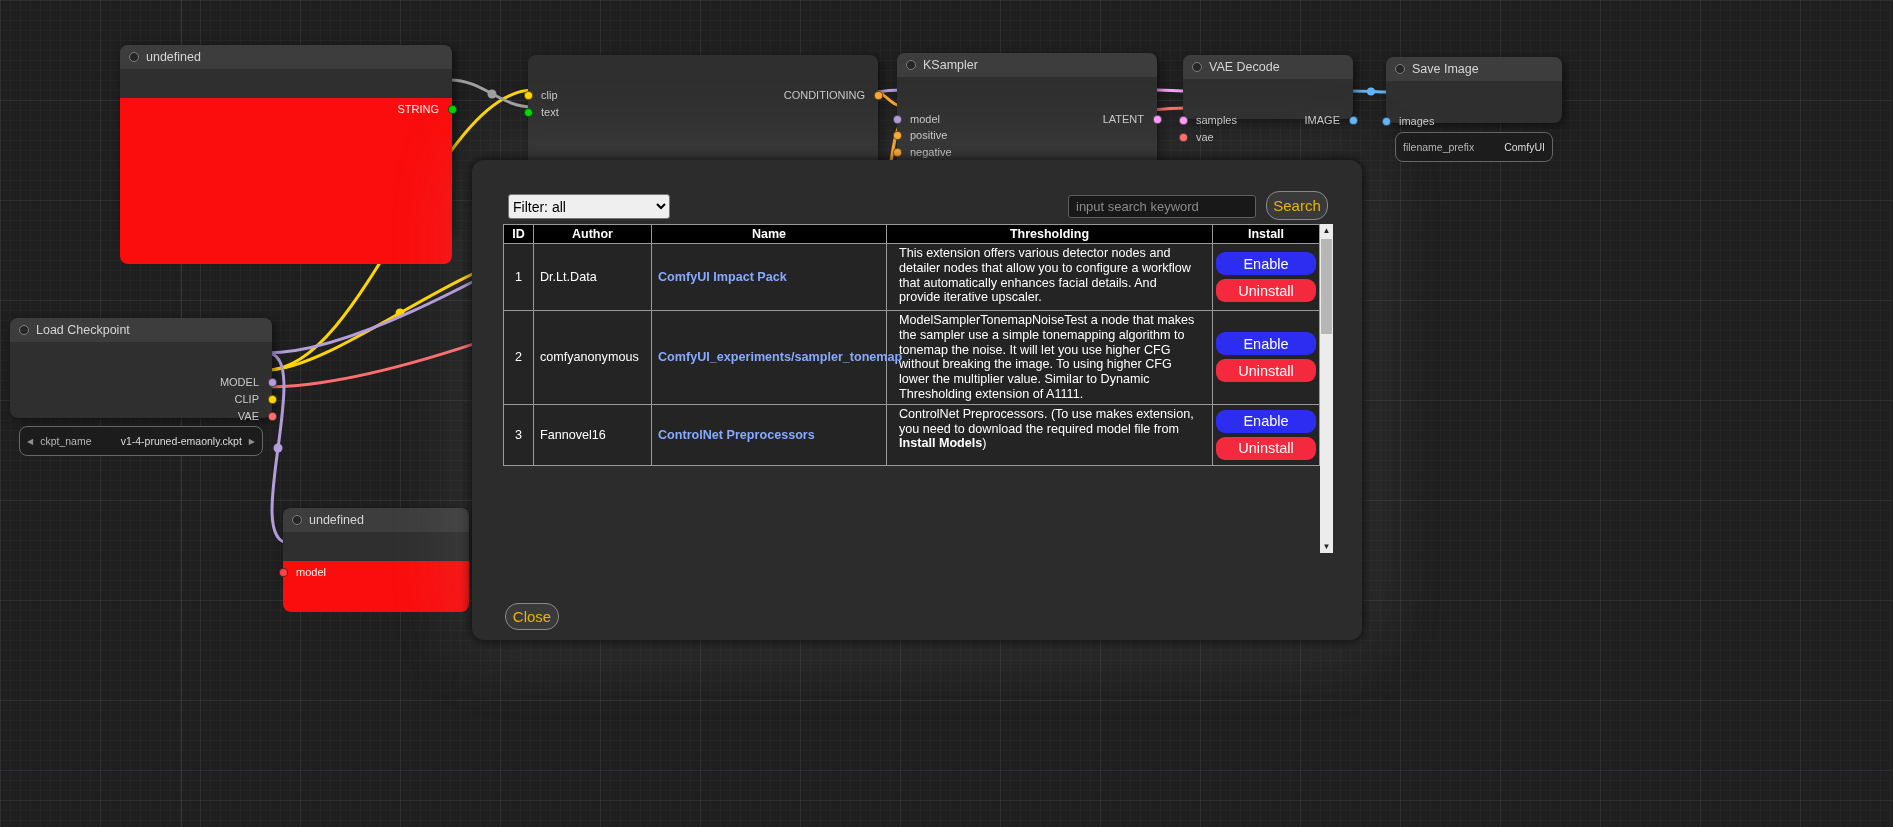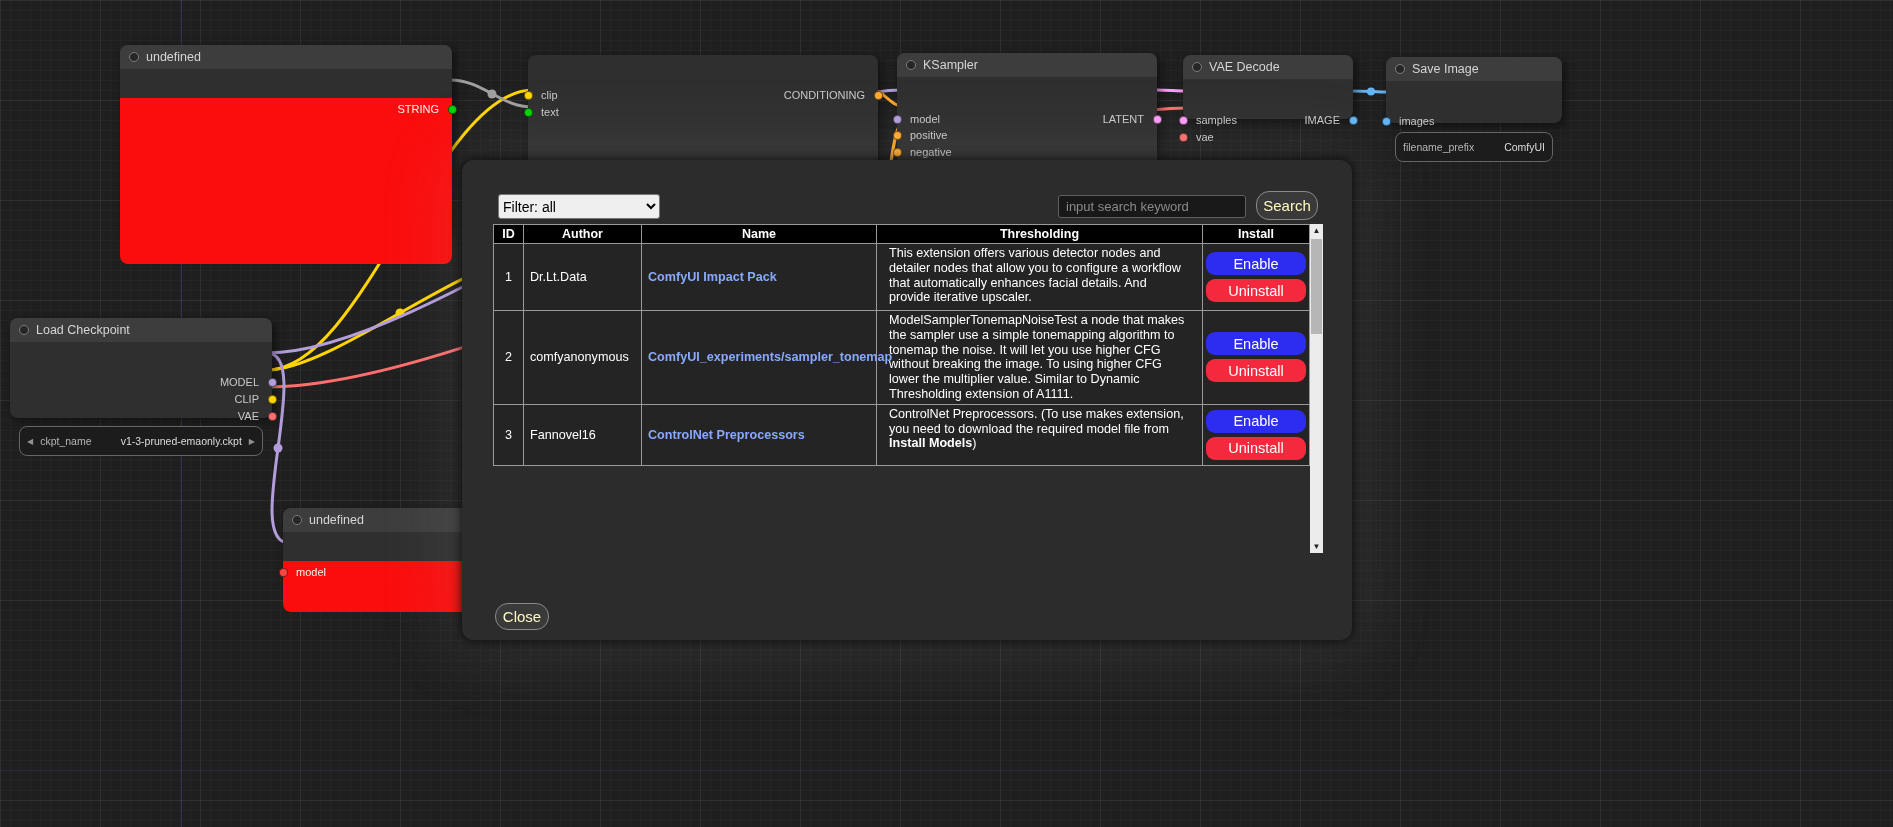--- a/index.html
+++ b/index.html
@@ -34,27 +34,27 @@
   .slot.out .dot{right:-4.5px;}
   .node.red .slot{color:#f3f3f3;}
   .widget{position:absolute;left:9px;right:9px;height:30px;background:#1c1c1c;border:1px solid #666;border-radius:8px;
           font-size:10.5px;color:#b5b5b5;display:flex;align-items:center;padding:0 7px;box-sizing:border-box;white-space:nowrap;}
   .widget .arrow{color:#909090;font-size:8px;line-height:15px;}
   .widget .w-label{margin:0 7px;}
   .widget .w-value{flex:1;text-align:right;color:#dcdcdc;margin-right:7px;overflow:hidden;}
   .widget.no-arrows .w-value{margin-right:0;}
 
   
-  .modal{position:absolute;left:462px;top:160px;width:890px;height:480px;background:#2c2c2c;border-radius:12px;z-index:10;
+  .modal{position:absolute;left:472px;top:160px;width:890px;height:480px;background:#2c2c2c;border-radius:12px;z-index:10;
          box-shadow:0 0 12px rgba(0,0,0,0.85),0 0 70px 18px rgba(170,170,170,0.12);}
   .filter-select{position:absolute;left:36px;top:34px;width:162px;height:25px;font-size:14px;font-family:"Liberation Sans",sans-serif;border-radius:3px;}
   .search-input{position:absolute;left:596px;top:35px;width:188px;height:23px;background:#181818;border:1px solid #5f5f5f;color:#ddd;
                 font-size:13px;padding:0 7px;box-sizing:border-box;border-radius:3px;font-family:"Liberation Sans",sans-serif;}
   .search-input::placeholder{color:#8a8a8a;}
-  .ui-btn{background:#3a3a3a;color:#fef9c3;border:1px solid #8a8a8a;border-radius:13px;font-size:15px;font-family:"Liberation Sans",sans-serif;cursor:pointer;}
+  .ui-btn{background:#3a3a3a;color:#eab308;border:1px solid #8a8a8a;border-radius:13px;font-size:15px;font-family:"Liberation Sans",sans-serif;cursor:pointer;}
   .search-btn{position:absolute;left:794px;top:31px;width:62px;height:29px;}
   .close-btn{position:absolute;left:33px;top:443px;width:54px;height:27px;font-size:15px;}
 
   .table-wrap{position:absolute;left:31px;top:64px;width:830px;height:329px;}
   table.ext-table{border-collapse:collapse;table-layout:fixed;width:816px;}
   .ext-table th{background:#000;color:#fff;font-weight:bold;font-size:12.5px;padding:2px 3px;border:1px solid #9a9a9a;height:14px;}
   .ext-table td{border:1px solid #9a9a9a;color:#fff;font-size:12.6px;background:#242424;}
   .ext-table tr:nth-child(1) td{height:62px;}
   .ext-table tr:nth-child(2) td{height:77px;}
   .ext-table tr:nth-child(3) td{height:55px;}
@@ -216,21 +216,21 @@
       <span>CLIP</span>
       <i class="dot" style="background:var(--clip)"></i>
     </div>
     <div class="slot out" style="top:38px">
       <span>VAE</span>
       <i class="dot" style="background:var(--vae)"></i>
     </div>
     <div class="widget" style="top:55px">
       <span class="arrow">◀</span>
       <span class="w-label">ckpt_name</span>
-      <span class="w-value">v1-3-pruned-emaonly.ckpt</span>
+      <span class="w-value">v1-4-pruned-emaonly.ckpt</span>
       <span class="arrow">▶</span>
     </div>
   </div>
 </div>
 
 <div class="node red" style="left:283px;top:508px;width:186px;height:75px;">
   <div class="node-title">
     <span class="t-dot"></span>
     <span>undefined</span>
   </div>

